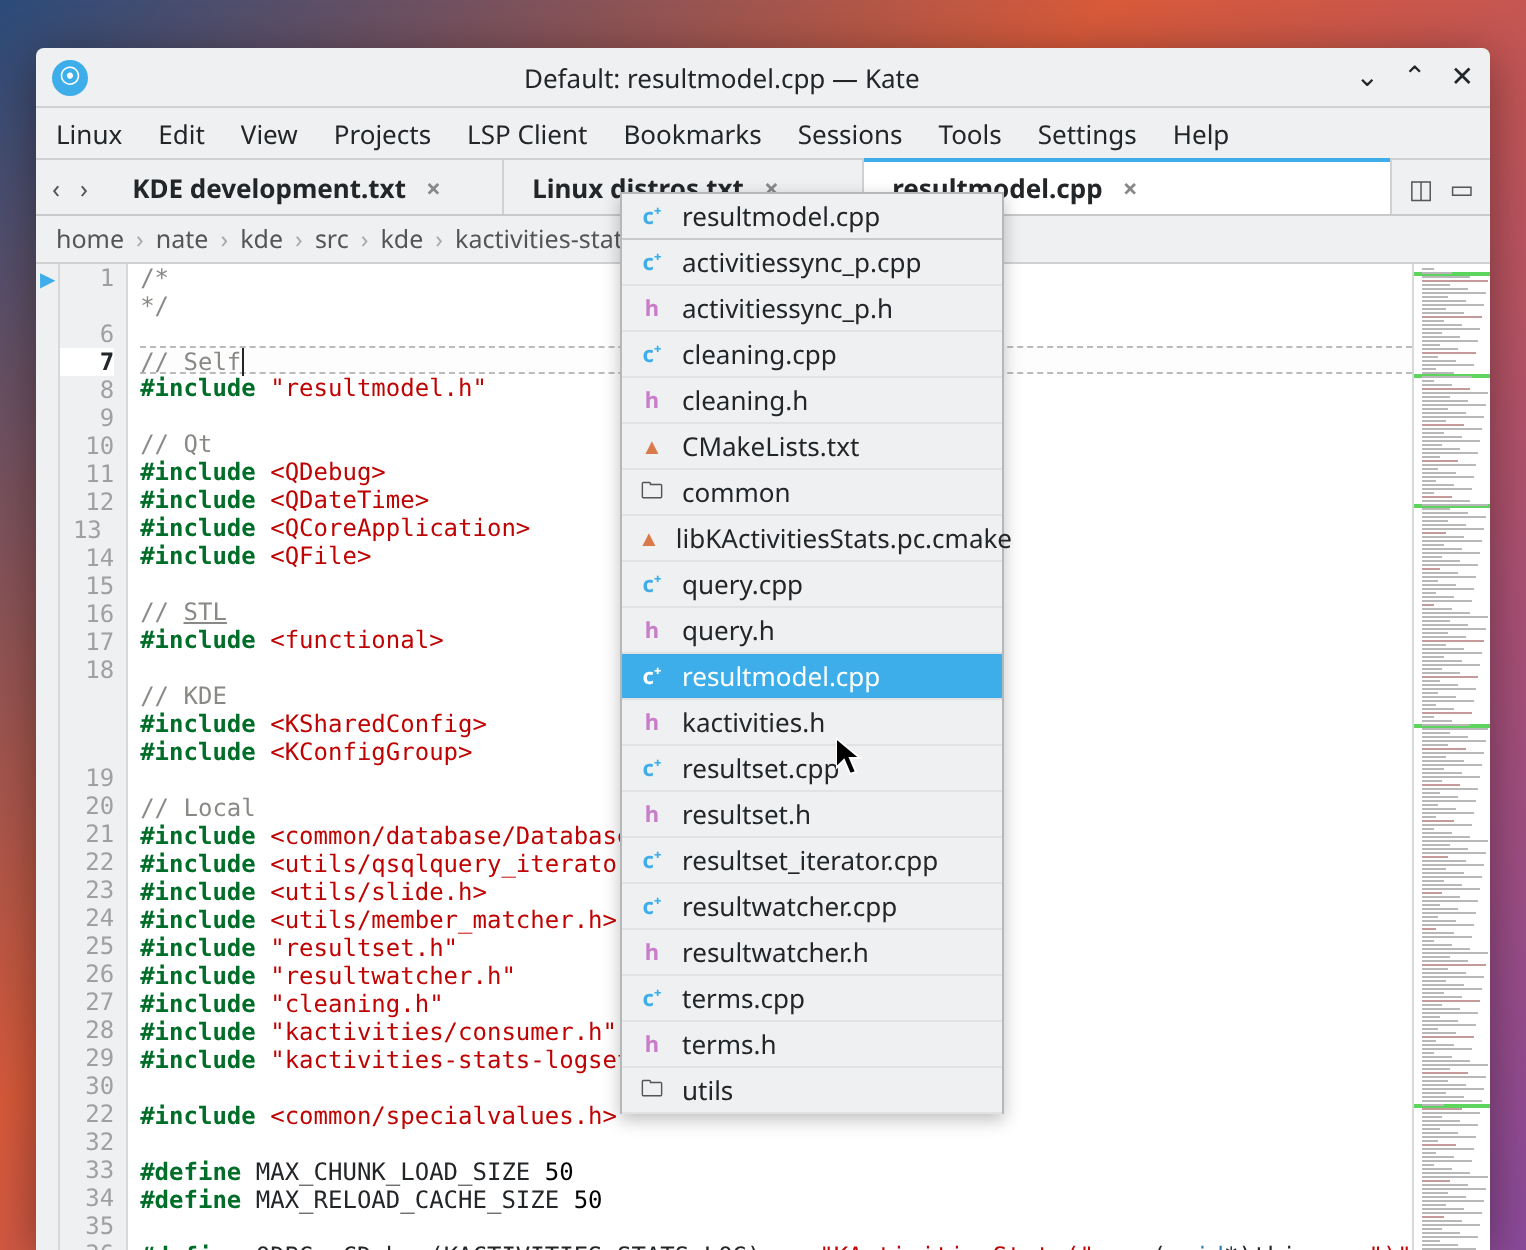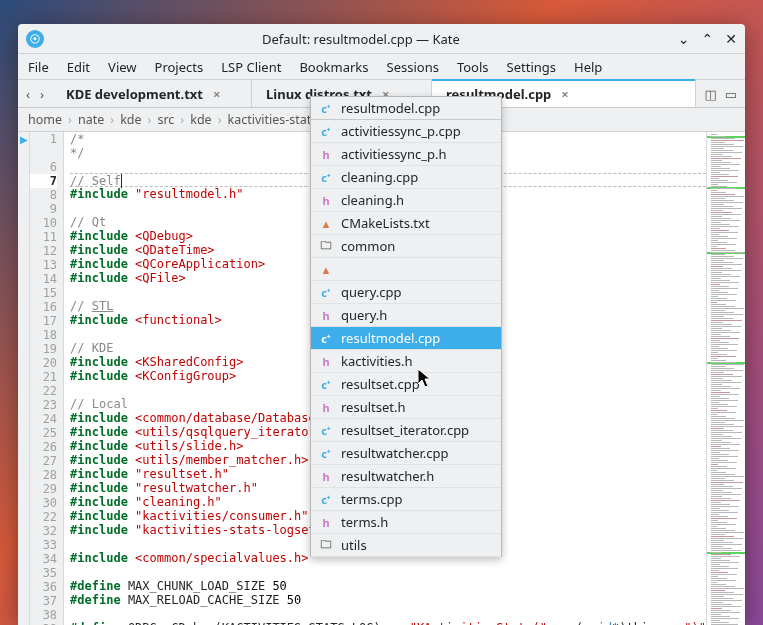--- a/index.html
+++ b/index.html
@@ -214,21 +214,21 @@
     <span class="app-icon">⦿</span>
     <span class="title">Default: resultmodel.cpp — Kate</span>
     <div class="win-controls">
       <span>⌄</span>
       <span>⌃</span>
       <span>✕</span>
     </div>
   </div>
 
   <div class="menubar" id="menubar">
-      <span>File</span>
+      <span>Linux</span>
       <span>Edit</span>
       <span>View</span>
       <span>Projects</span>
       <span>LSP Client</span>
       <span>Bookmarks</span>
       <span>Sessions</span>
       <span>Tools</span>
       <span>Settings</span>
       <span>Help</span>
     </div>
@@ -284,27 +284,27 @@
     <div class="gutter" id="gutter">
         <div class="ln" style="height: 14px;">1</div>
         <div class="ln" style="height: 14px;"></div>
         <div class="ln" style="height: 14px;">6</div>
         <div class="ln current" style="height: 14px;">7</div>
         <div class="ln" style="height: 14px;">8</div>
         <div class="ln" style="height: 14px;">9</div>
         <div class="ln" style="height: 14px;">10</div>
         <div class="ln" style="height: 14px;">11</div>
         <div class="ln" style="height: 14px;">12</div>
-        <div class="ln" style="height: 14px;">13</div>
+        <div class="ln" style="height: 14px; text-align: center;">13</div>
         <div class="ln" style="height: 14px;">14</div>
         <div class="ln" style="height: 14px;">15</div>
         <div class="ln" style="height: 14px;">16</div>
         <div class="ln" style="height: 14px;">17</div>
         <div class="ln" style="height: 14px;">18</div>
-        <div class="ln" style="height: 14px;">19</div>
+        <div class="ln" style="height: 14px; margin-top: 40px;">19</div>
         <div class="ln" style="height: 14px;">20</div>
         <div class="ln" style="height: 14px;">21</div>
         <div class="ln" style="height: 14px;">22</div>
         <div class="ln" style="height: 14px;">23</div>
         <div class="ln" style="height: 14px;">24</div>
         <div class="ln" style="height: 14px;">25</div>
         <div class="ln" style="height: 14px;">26</div>
         <div class="ln" style="height: 14px;">27</div>
         <div class="ln" style="height: 14px;">28</div>
         <div class="ln" style="height: 14px;">29</div>
@@ -601,20 +601,21 @@
     <div class="item">
       <span class="pi-icon pi-misc">▲</span>
       <span>CMakeLists.txt</span>
     </div>
     <div class="item">
       <span class="pi-icon pi-folder">🗀</span>
       <span>common</span>
     </div>
     <div class="item">
       <span class="pi-icon pi-misc">▲</span>
+      <span>libKActivitiesStats.pc.cmake</span>
     </div>
     <div class="item">
       <span class="pi-icon pi-cpp">c⁺</span>
       <span>query.cpp</span>
     </div>
     <div class="item">
       <span class="pi-icon pi-h">h</span>
       <span>query.h</span>
     </div>
     <div class="item selected">

